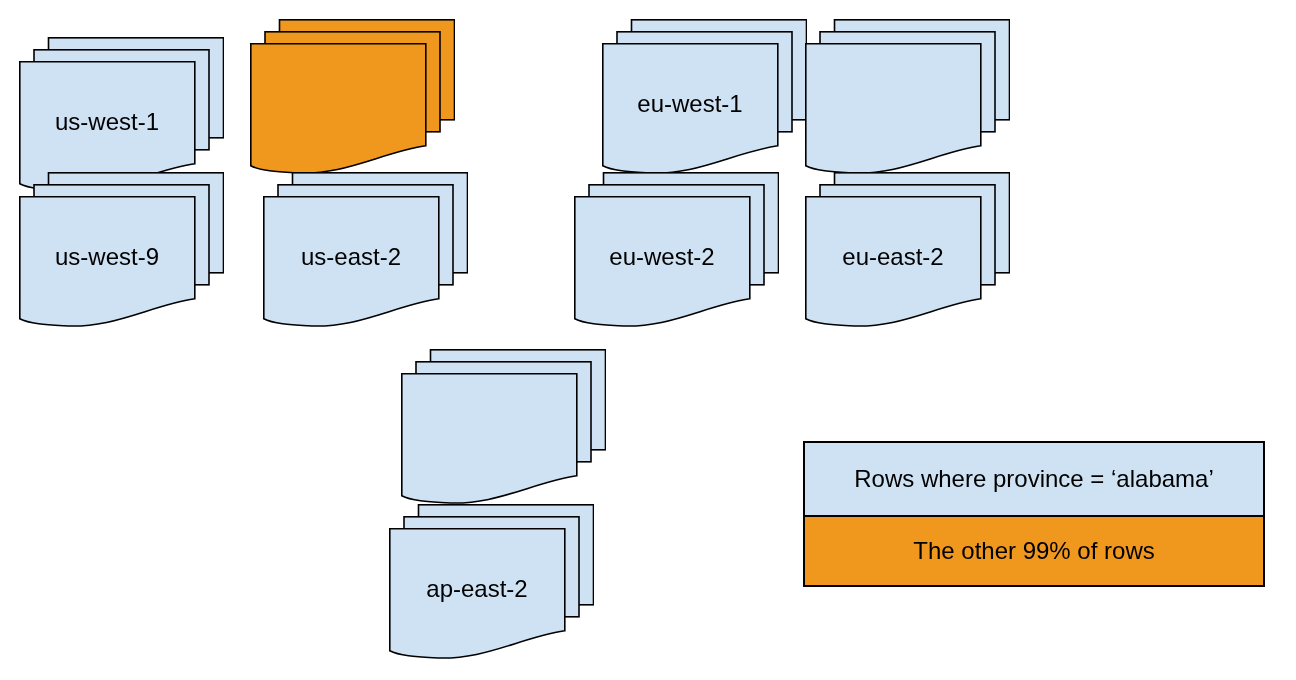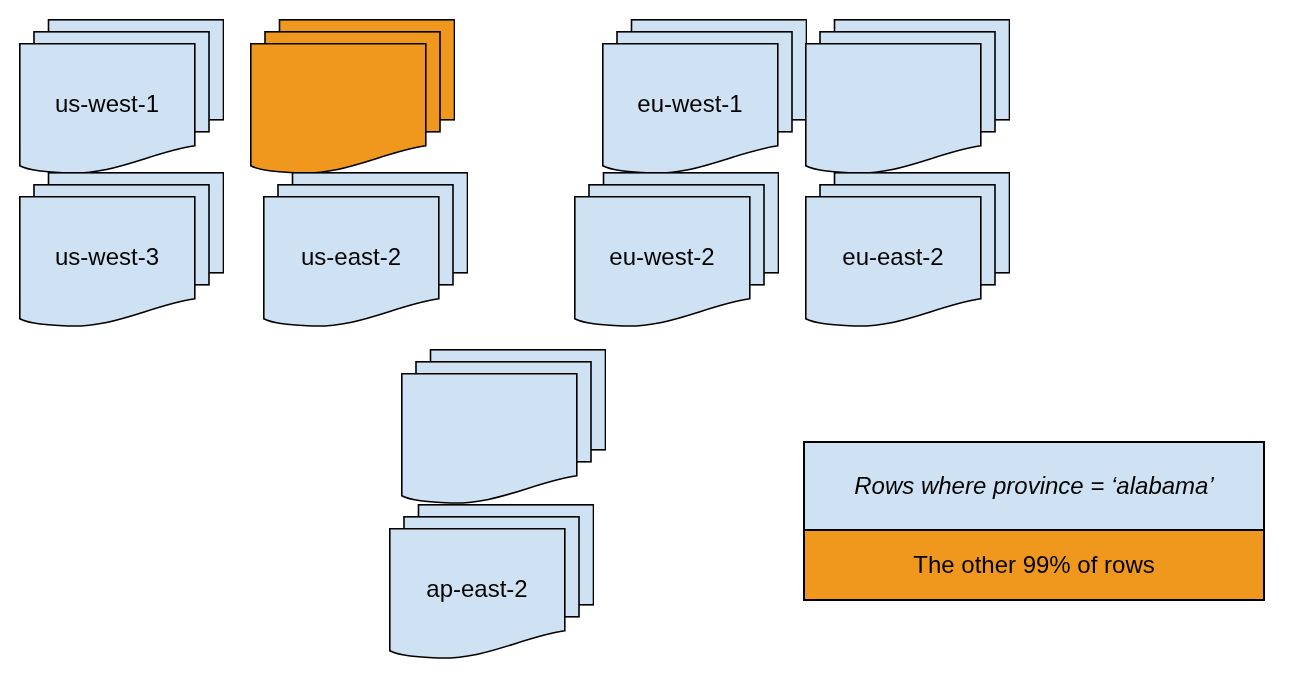--- a/index.html
+++ b/index.html
@@ -63,30 +63,30 @@
     border-top: 2px solid #000000;
   }
   .legend-row.variant-blue   { background: var(--blue); }
   .legend-row.variant-orange { background: var(--orange); }
 </style>
 </head>
 <body>
 
 <div id="canvas">
   <div id="legend" style="left: 803px; top: 441px; width: 462px;">
-  <div class="legend-row variant-blue" style="height: 86px; font-style: italic;">
+  <div class="legend-row variant-blue" style="height: 72px;">
     <span>Rows where province = ‘alabama’</span>
   </div>
 
   <div class="legend-row variant-orange" style="height: 70px;">
     <span>The other 99% of rows</span>
   </div>
 </div>
 
-  <div class="stack variant-blue" style="left: 19px; top: 19px;">
+  <div class="stack variant-blue" style="left: 19px; top: 37px;">
     <svg class="stack-svg" width="205" height="160" viewBox="0 0 205 160">
       <rect class="page" x="29.5" y="0.8" width="175" height="100"></rect>
       <rect class="page" x="15" y="12.8" width="175" height="100"></rect>
       <path class="page" d="M 0.8 24.8 L 175.8 24.8 L 175.8 126.8
                C 130 133.8, 95 156.8, 44.8 153.8
                C 28 152.8, 10 151.8, 0.8 146.8 Z"></path>
     </svg>
     <div class="stack-label">us-west-1</div>
   </div>
 
@@ -122,21 +122,21 @@
   </div>
 
   <div class="stack variant-blue" style="left: 19px; top: 172px;">
     <svg class="stack-svg" width="205" height="160" viewBox="0 0 205 160">
       <rect class="page" x="29.5" y="0.8" width="175" height="100"></rect>
       <rect class="page" x="15" y="12.8" width="175" height="100"></rect>
       <path class="page" d="M 0.8 24.8 L 175.8 24.8 L 175.8 126.8
                C 130 133.8, 95 156.8, 44.8 153.8
                C 28 152.8, 10 151.8, 0.8 146.8 Z"></path>
     </svg>
-    <div class="stack-label">us-west-3</div>
+    <div class="stack-label">us-west-9</div>
   </div>
 
   <div class="stack variant-blue" style="left: 263px; top: 172px;">
     <svg class="stack-svg" width="205" height="160" viewBox="0 0 205 160">
       <rect class="page" x="29.5" y="0.8" width="175" height="100"></rect>
       <rect class="page" x="15" y="12.8" width="175" height="100"></rect>
       <path class="page" d="M 0.8 24.8 L 175.8 24.8 L 175.8 126.8
                C 130 133.8, 95 156.8, 44.8 153.8
                C 28 152.8, 10 151.8, 0.8 146.8 Z"></path>
     </svg>

